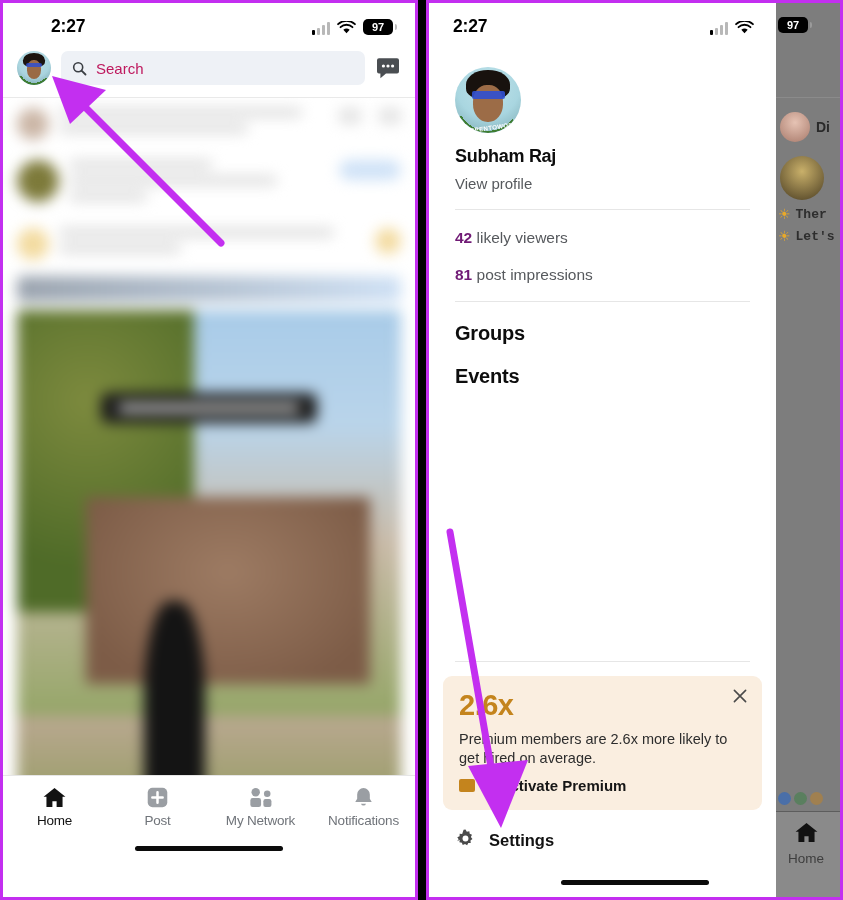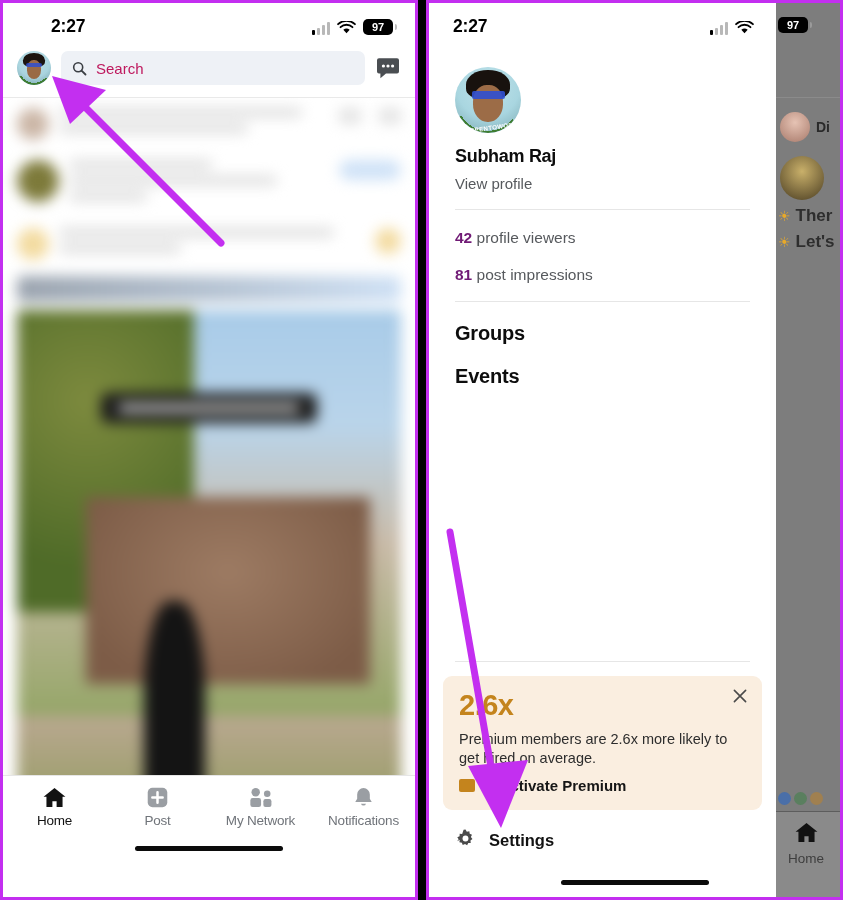--- a/index.html
+++ b/index.html
@@ -178,21 +178,21 @@
     width: 2.5px; height: 6px; border-radius: 0 2px 2px 0; background: #9a9a9a;
   }
   .dim-sep { height: 1px; background: #8b8b8b; margin-top: 50px; }
   .dim-item { display: flex; align-items: center; gap: 6px; padding: 14px 0 0 8px; }
   .dim-av { width: 30px; height: 30px; border-radius: 50%; flex: none;
             background: radial-gradient(circle at 50% 35%, #e6c3b4, #a87a6b); }
   .dim-av.b { background: radial-gradient(circle at 50% 35%, #c9b06a, #4a3d22); width: 44px; height: 44px; }
   .dim-name { font-size: 14px; font-weight: 700; color: #2a2a2a; white-space: nowrap; }
   .dim-line { display: flex; align-items: center; gap: 5px; padding-left: 6px; margin-top: 6px; }
   .dim-star { color: #e8a92a; font-size: 14px; }
-  .dim-txt { font-size: 17px; font-weight: 700; color: #2e2e2e; white-space: nowrap; }
+  .dim-txt { font-size: 13px; font-weight: 700; color: #2e2e2e; white-space: nowrap; font-family: Liberation Mono, monospace; }
   .dim-bottom { position: absolute; left: 0; right: 0; bottom: 0; height: 86px;
                 background: #8a8a8a; border-top: 1px solid #5d5d5d;
                 display: flex; flex-direction: column; align-items: center; padding-top: 9px; gap: 3px; }
   .dim-react { position: absolute; left: 6px; bottom: 92px; display: flex; gap: 3px; }
   .dim-react i { width: 13px; height: 13px; border-radius: 50%; display: block; }
 
   .drawer {
     position: absolute; left: 0; top: 0; width: 347px; height: 100%;
     background: #ffffff; overflow: hidden;
   }
@@ -471,21 +471,21 @@
               <div class="glasses"></div>
             <div class="otw-ring"></div>
             <div class="otw-label">#OPENTOWORK</div>
           </div>
           <div class="uname">Subham Raj</div>
           <div class="viewprofile">View profile</div>
           <div class="hr"></div>
 
           <div class="stat">
             <b>42</b>
-            <span>profile viewers</span>
+            <span>likely viewers</span>
           </div>
           <div class="stat">
             <b>81</b>
             <span>post impressions</span>
           </div>
           <div class="hr"></div>
 
           <div class="bigitem">Groups</div>
           <div class="bigitem">Events</div>
         </div>

